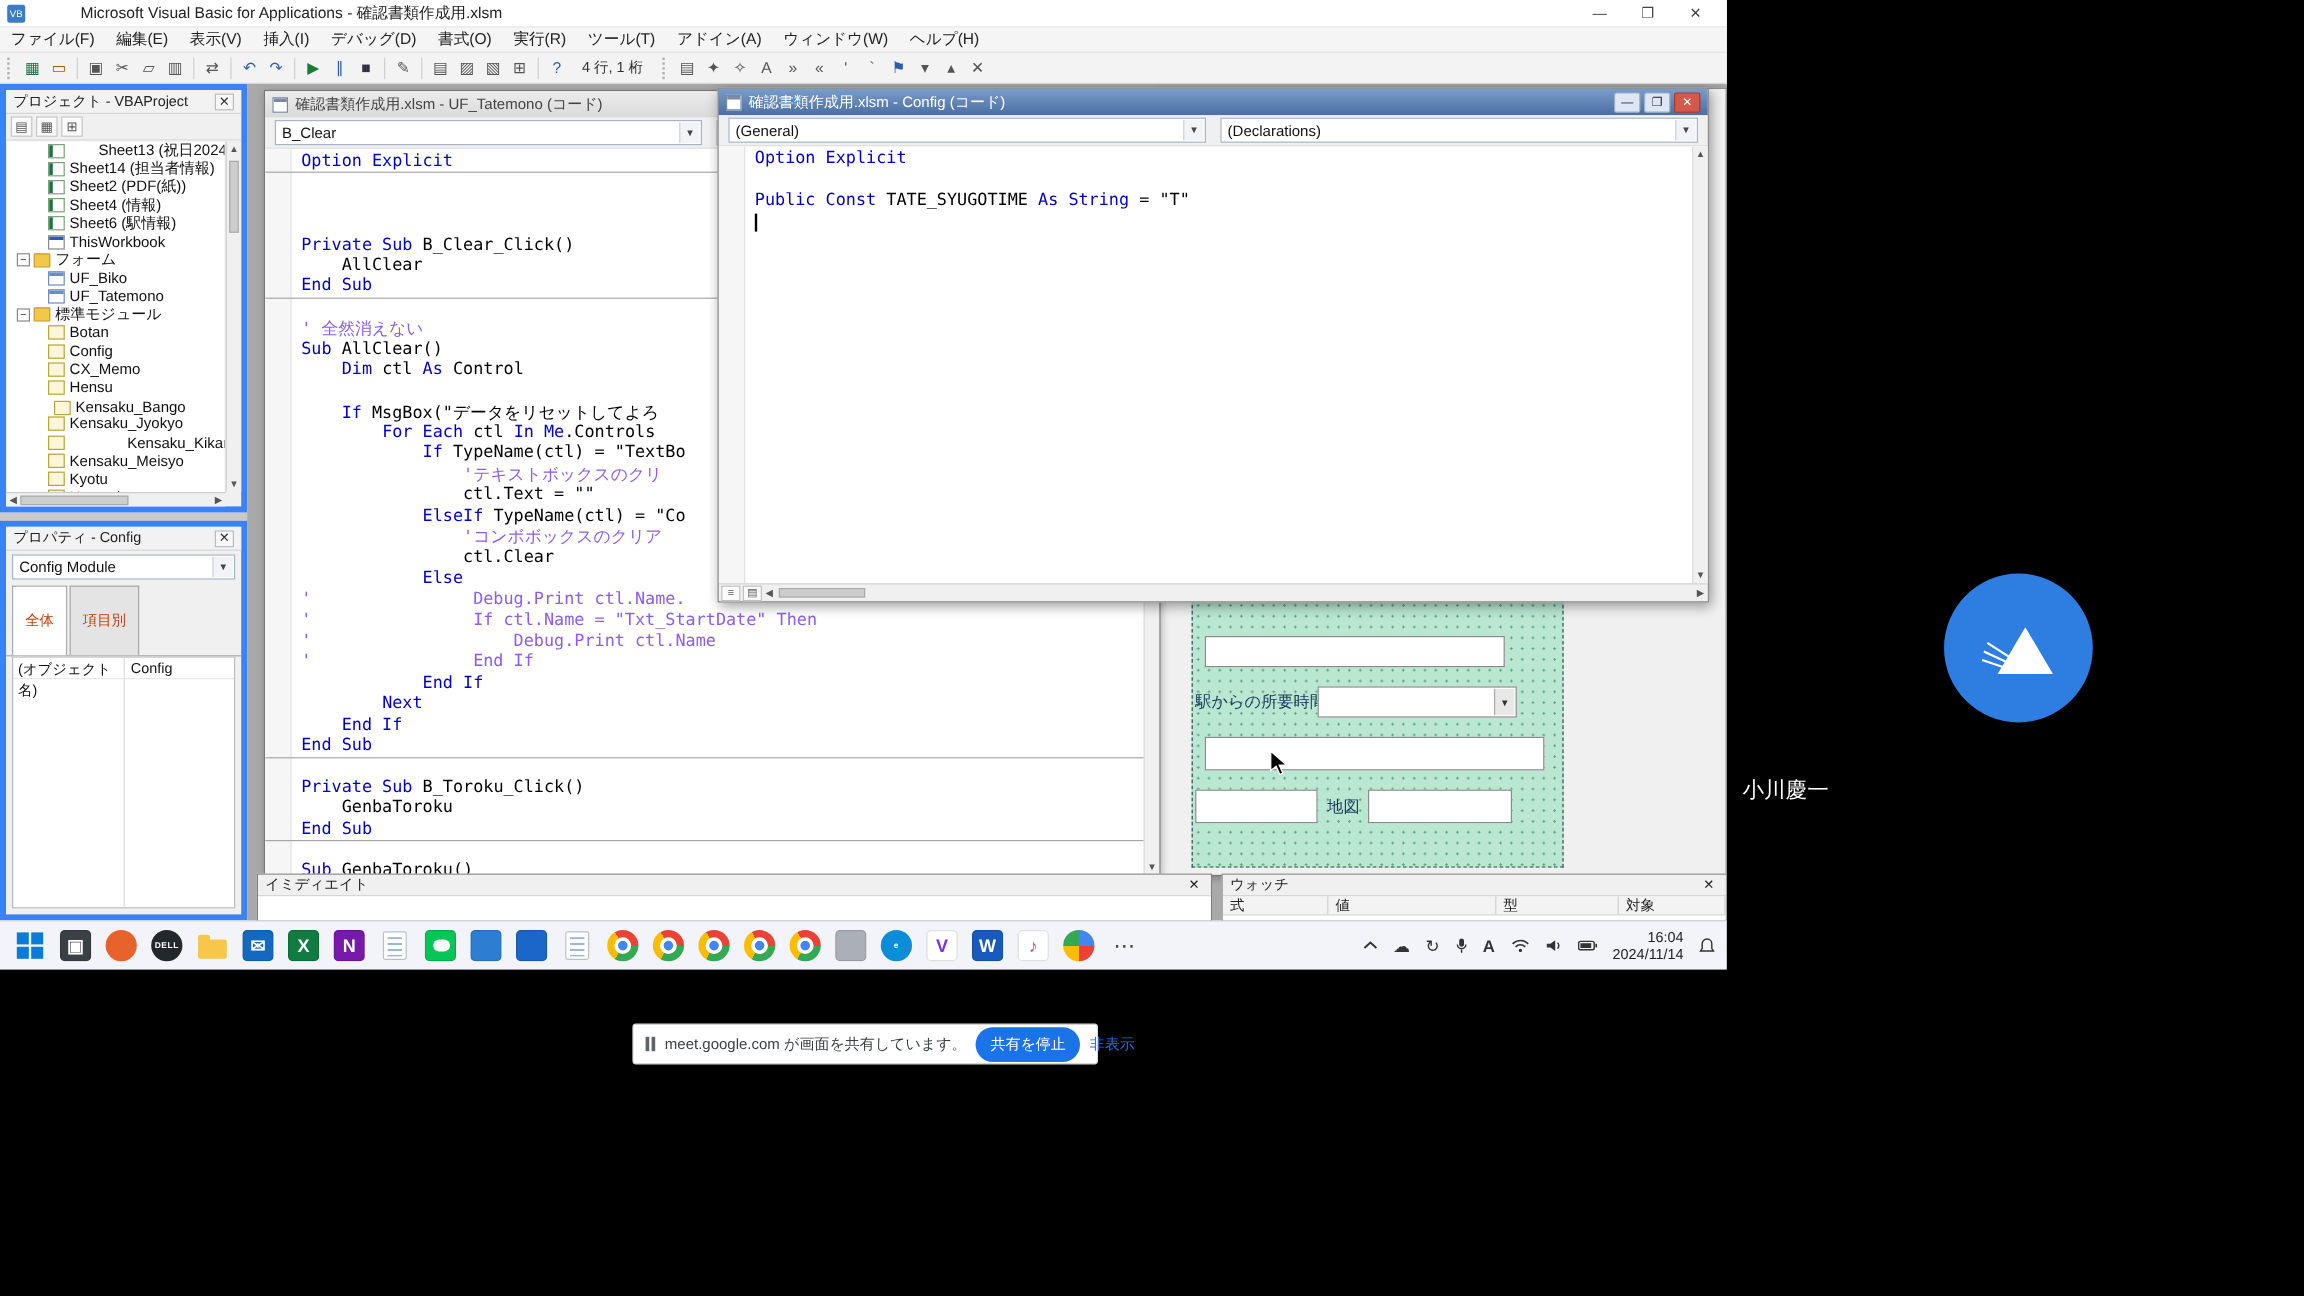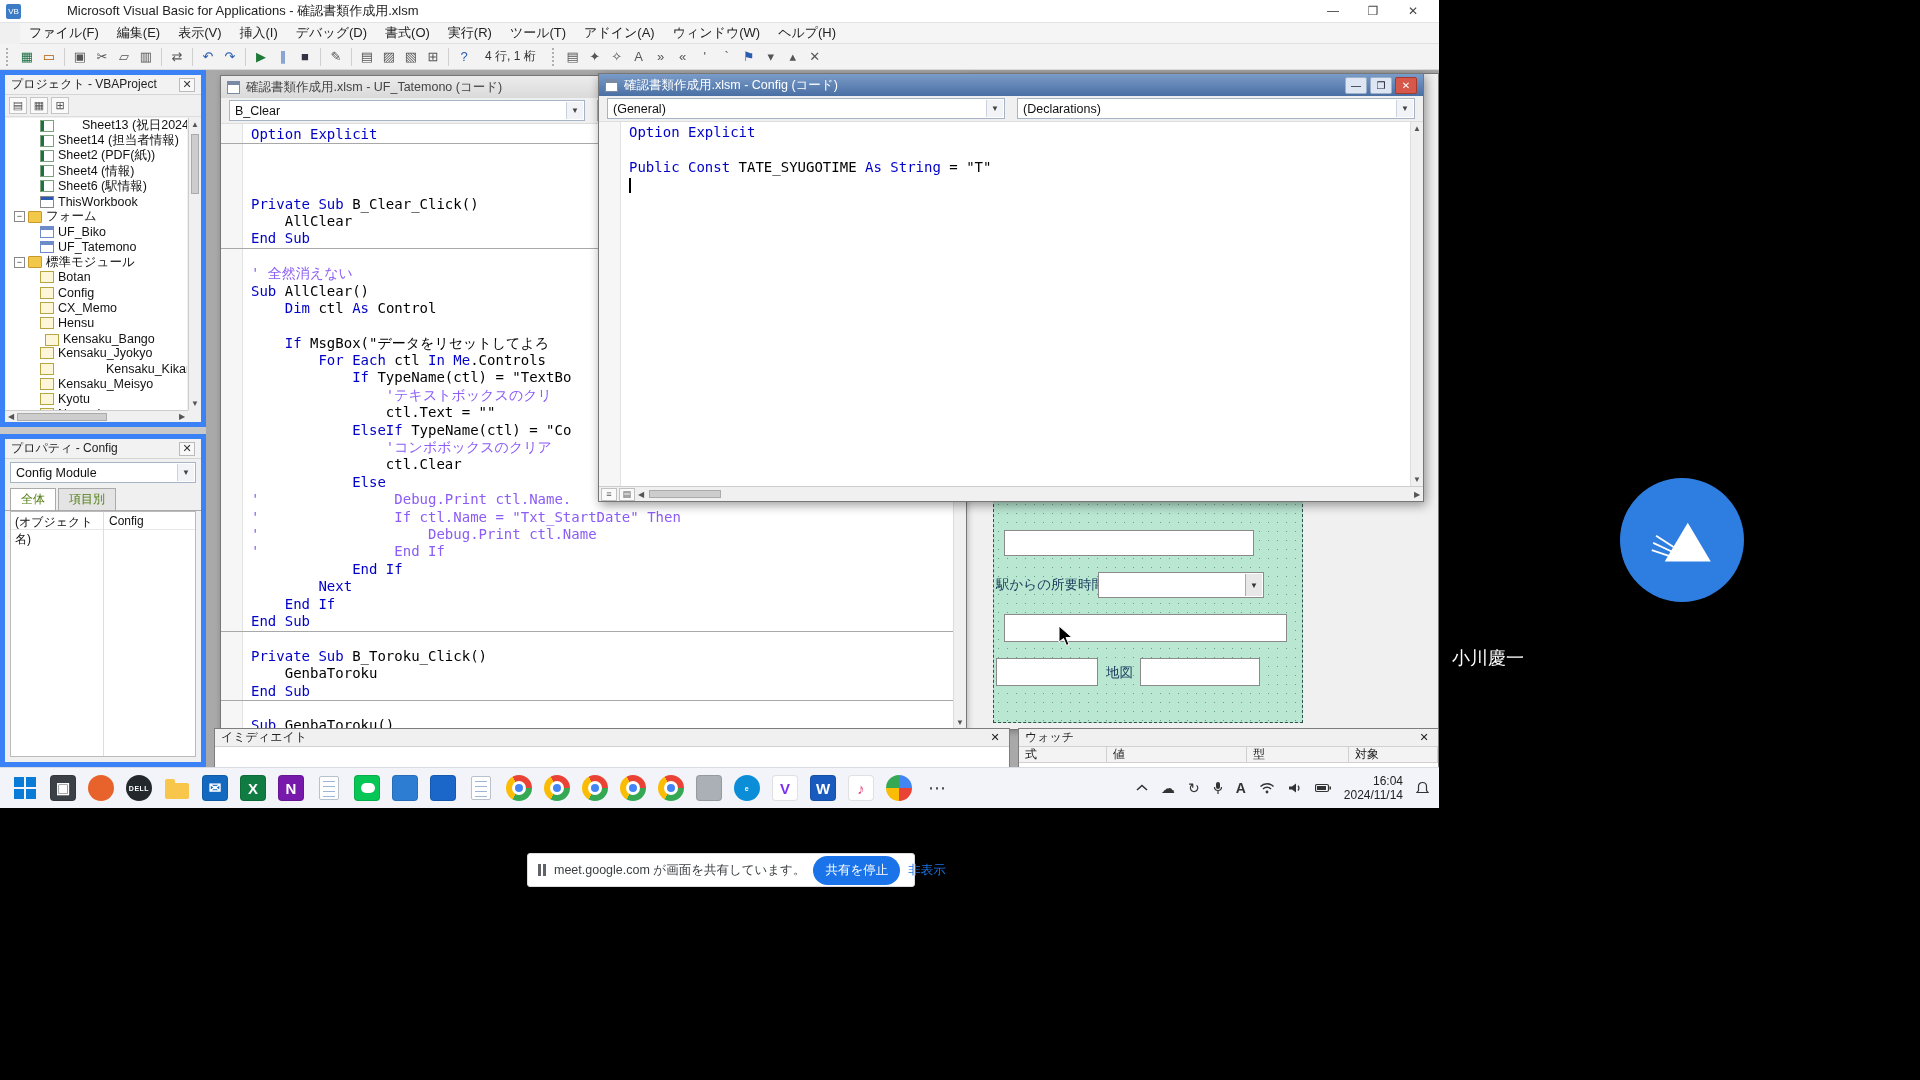--- a/index.html
+++ b/index.html
@@ -10,21 +10,21 @@
   #share { position:absolute; left:0; top:135; width:1439px; height:808px; background:#000; }
 
   
   #vba-window { position:absolute; left:0; top:0; width:1439px; height:767px; background:#f0f0f0; display:flex; flex-direction:column; }
   #vba-titlebar { height:23px; background:#ffffff; display:flex; align-items:center; padding:0 6px; border-bottom:1px solid #e3e3e3;gap:40px; }
   .app-icon { width:15px; height:15px; background:#3b7cc4; color:#fff; font-size:8px; display:flex; align-items:center; justify-content:center; margin-right:6px; border-radius:2px; }
   #vba-titlebar .title { font-size:13px; color:#222; }
   .win-btns { margin-left:auto; display:flex; }
   .win-btn { width:40px; height:22px; display:flex; align-items:center; justify-content:center; font-size:12px; color:#444; }
 
-  #menubar { height:21px; background:#f5f5f5; display:flex; align-items:center; font-size:13px; color:#222; border-bottom:1px solid #e0e0e0;margin-left:20px; }
+  #menubar { height:21px; background:#f5f5f5; display:flex; align-items:center; font-size:13px; color:#222; border-bottom:1px solid #e0e0e0; }
   .menu-item { padding:0 9px; height:100%; display:flex; align-items:center; }
 
   #toolbar { height:26px; background:#f3f3f3; border-bottom:1px solid #d8d8d8; display:flex; align-items:center; padding:0 4px; }
   .grip { width:5px; height:18px; border-left:2px dotted #b0b0b0; margin:0 5px 0 2px; }
   .tbar-icon { width:20px; height:20px; display:flex; align-items:center; justify-content:center; font-size:13px; margin:0 1px; border-radius:2px; }
   .tb-sep { width:1px; height:18px; background:#cfcfcf; margin:0 4px; }
   .pos-text { font-size:12px; color:#333; margin:0 14px 0 10px; white-space:nowrap; }
 
   #vba-main { flex:1; display:flex; min-height:0; }
 
@@ -48,21 +48,21 @@
   .vscroll { position:absolute; right:0; top:43px; bottom:12px; width:13px; background:#f0f0f0; border-left:1px solid #ccc; }
   .hscroll { position:absolute; left:0; right:13px; bottom:0; height:12px; background:#f0f0f0; border-top:1px solid #ccc; display:flex; align-items:center; }
   .sb-arrow { font-size:8px; color:#555; width:12px; text-align:center; }
   .sb-thumb { height:8px; background:#cdcdcd; border:1px solid #aaa; }
   .dock-splitter { height:7px; background:#c9c9c9; }
   #props-panel { flex:1; display:flex; flex-direction:column; }
   .combo { background:#fff; border:1px solid #a7b4c6; height:21px; display:flex; align-items:center; font-size:12.5px; padding:0 5px; position:relative; color:#111; }
   .combo .arrow { position:absolute; right:1px; top:1px; bottom:1px; width:17px; background:#f1f3f6; border-left:1px solid #c9d2de; display:flex; align-items:center; justify-content:center; font-size:8px; color:#444; }
   #props-combo { margin:3px 5px; }
   .ptabs { display:flex; padding:0 5px; gap:2px; border-bottom:1px solid #aaa; margin-top:2px; }
-  .ptab { padding:2px 10px; font-size:12px; border:1px solid #aaa; border-bottom:none; background:#e4e4e4; color:#4d7c0f; }
+  .ptab { padding:20px 10px; font-size:12px; border:1px solid #aaa; border-bottom:none; background:#e4e4e4; color:#c2410c; }
   .ptab.active { background:#fff; }
   #props-grid { flex:1; background:#fff; margin:0 5px 5px 5px; border:1px solid #bbb; position:relative; font-size:12px; }
   .pg-divider { position:absolute; left:92px; top:0; bottom:0; width:1px; background:#ddd; }
   .pg-row { display:flex; height:18px; border-bottom:1px solid #e8e8e8; }
   .pg-name { width:92px; padding:2px 4px; color:#111; }
   .pg-value { flex:1; padding:2px 6px; color:#111; }
 
   
   #mdi { flex:1; position:relative; background:#a9a9a9; overflow:hidden; }
   .mdi-win { position:absolute; background:#f0f0f0; border:1px solid #777; box-shadow:1px 2px 6px rgba(0,0,0,.25); display:flex; flex-direction:column; }

